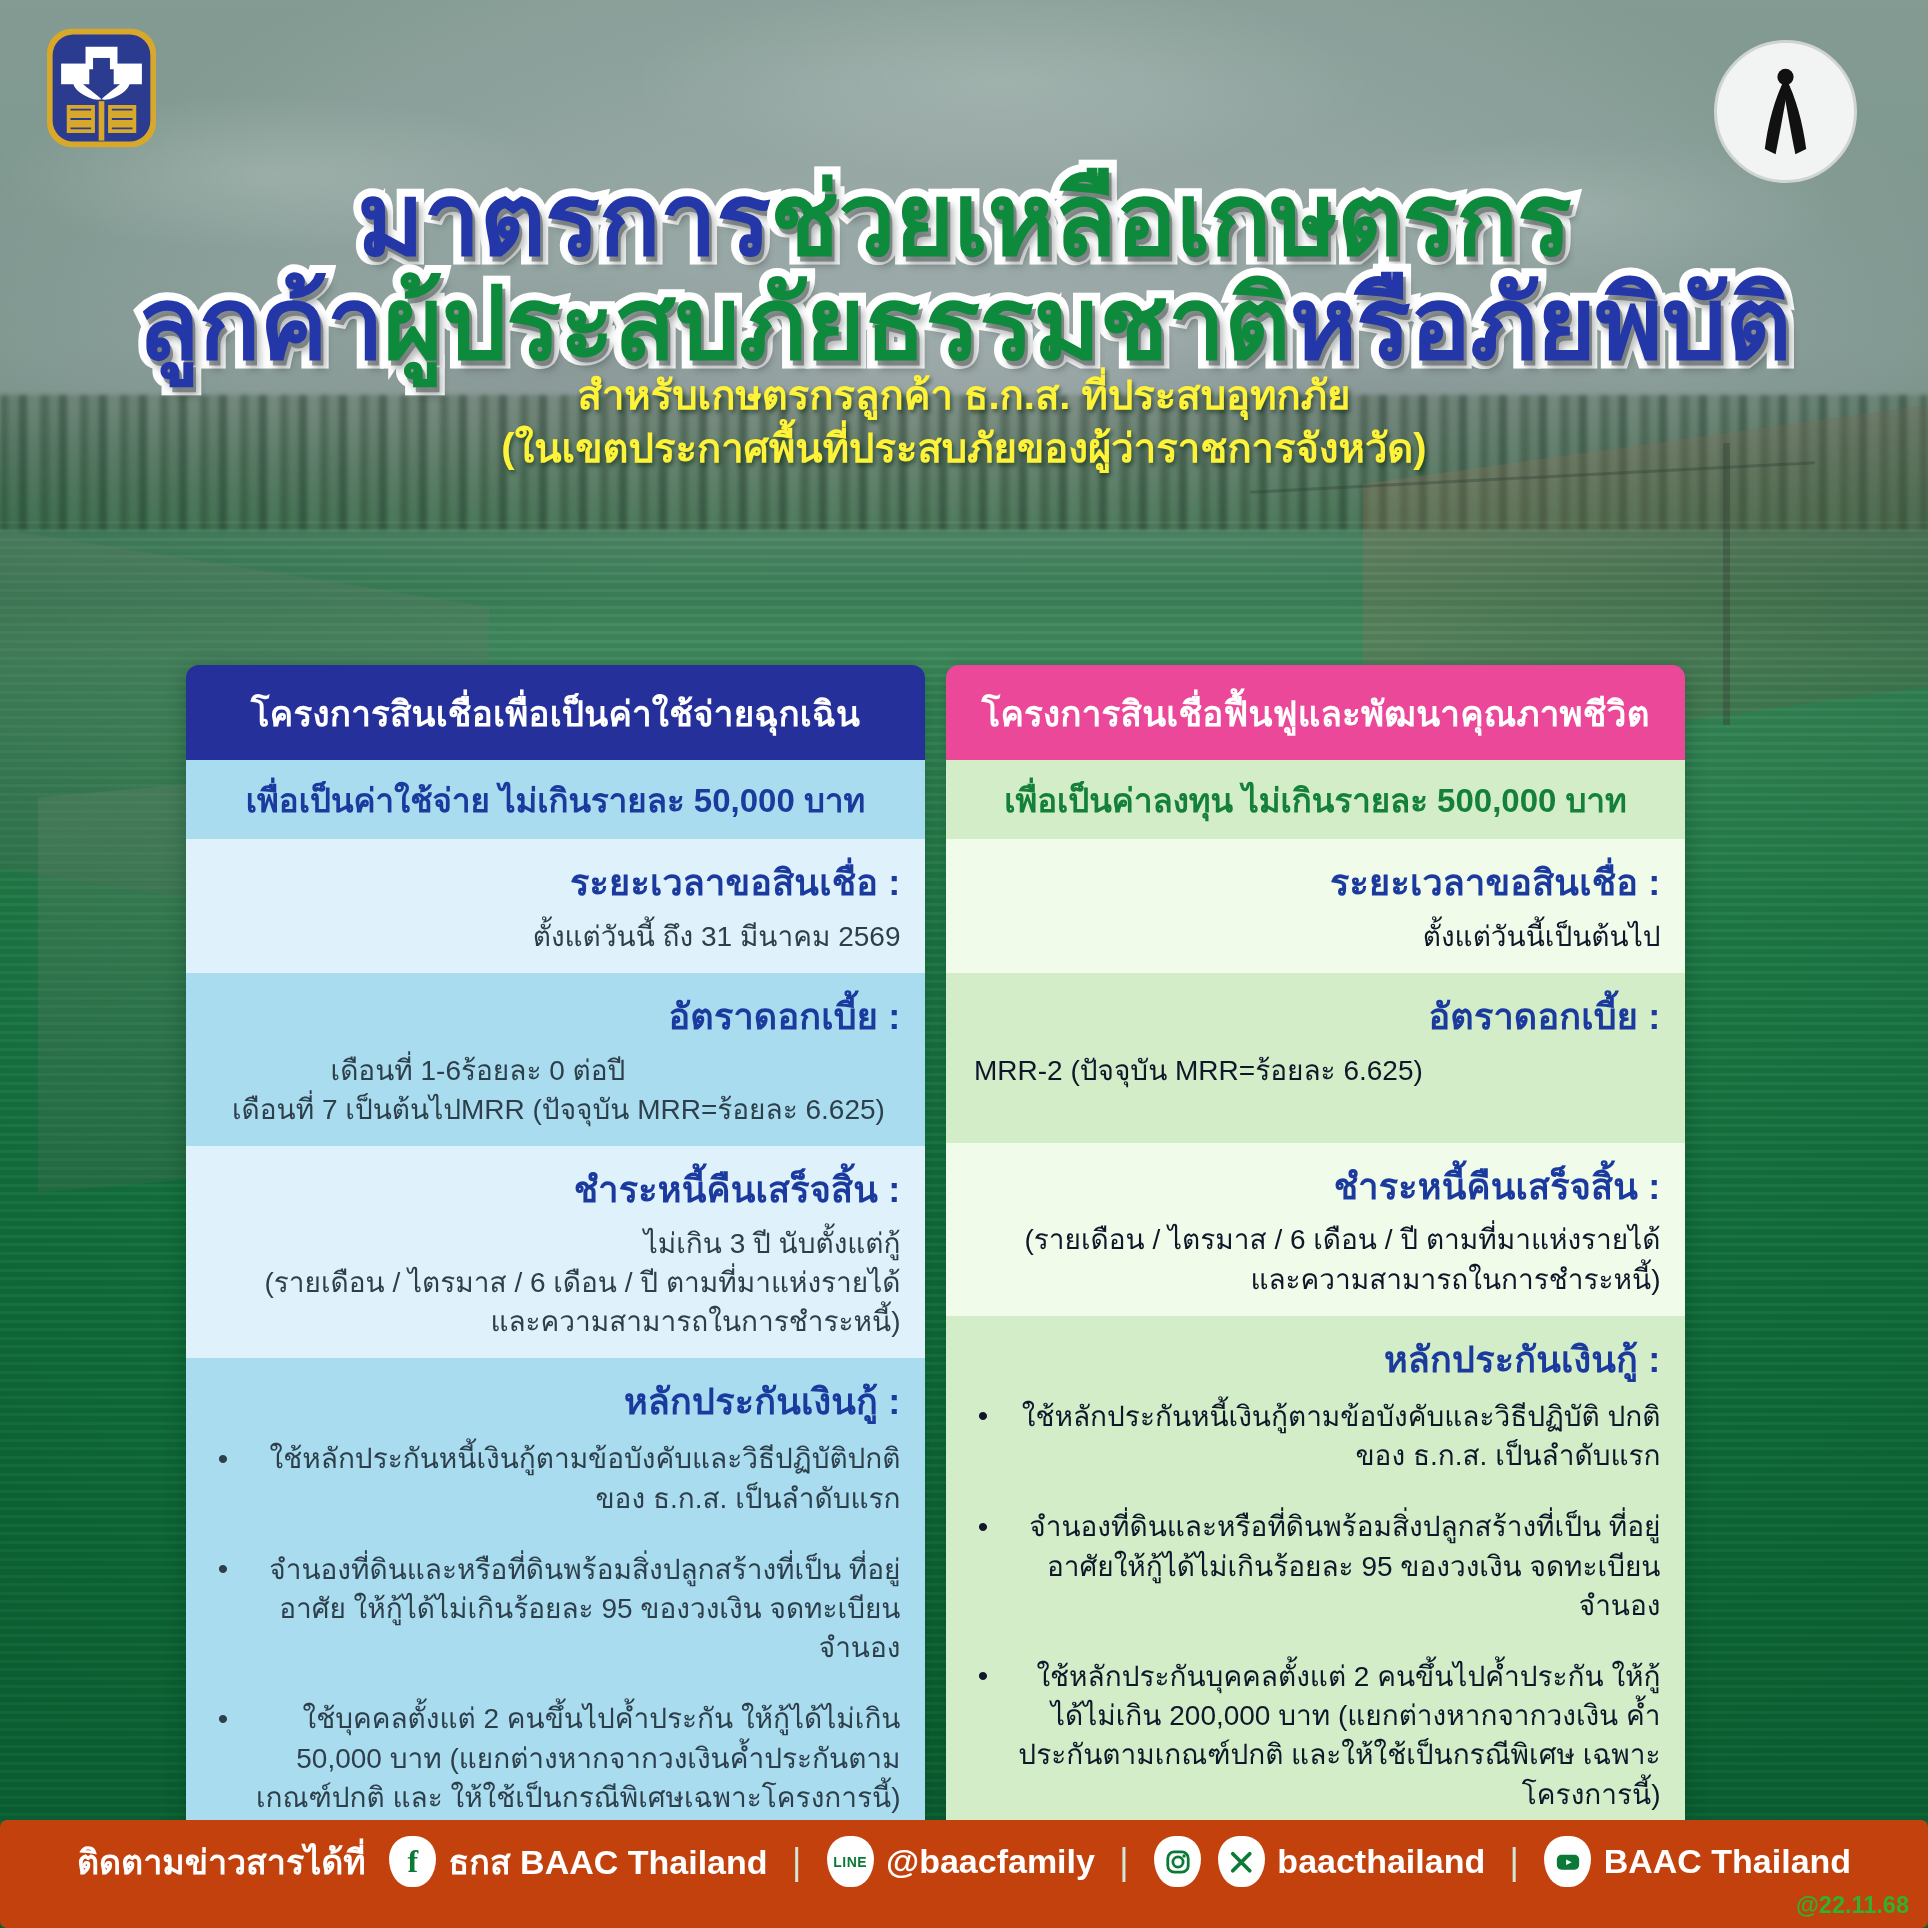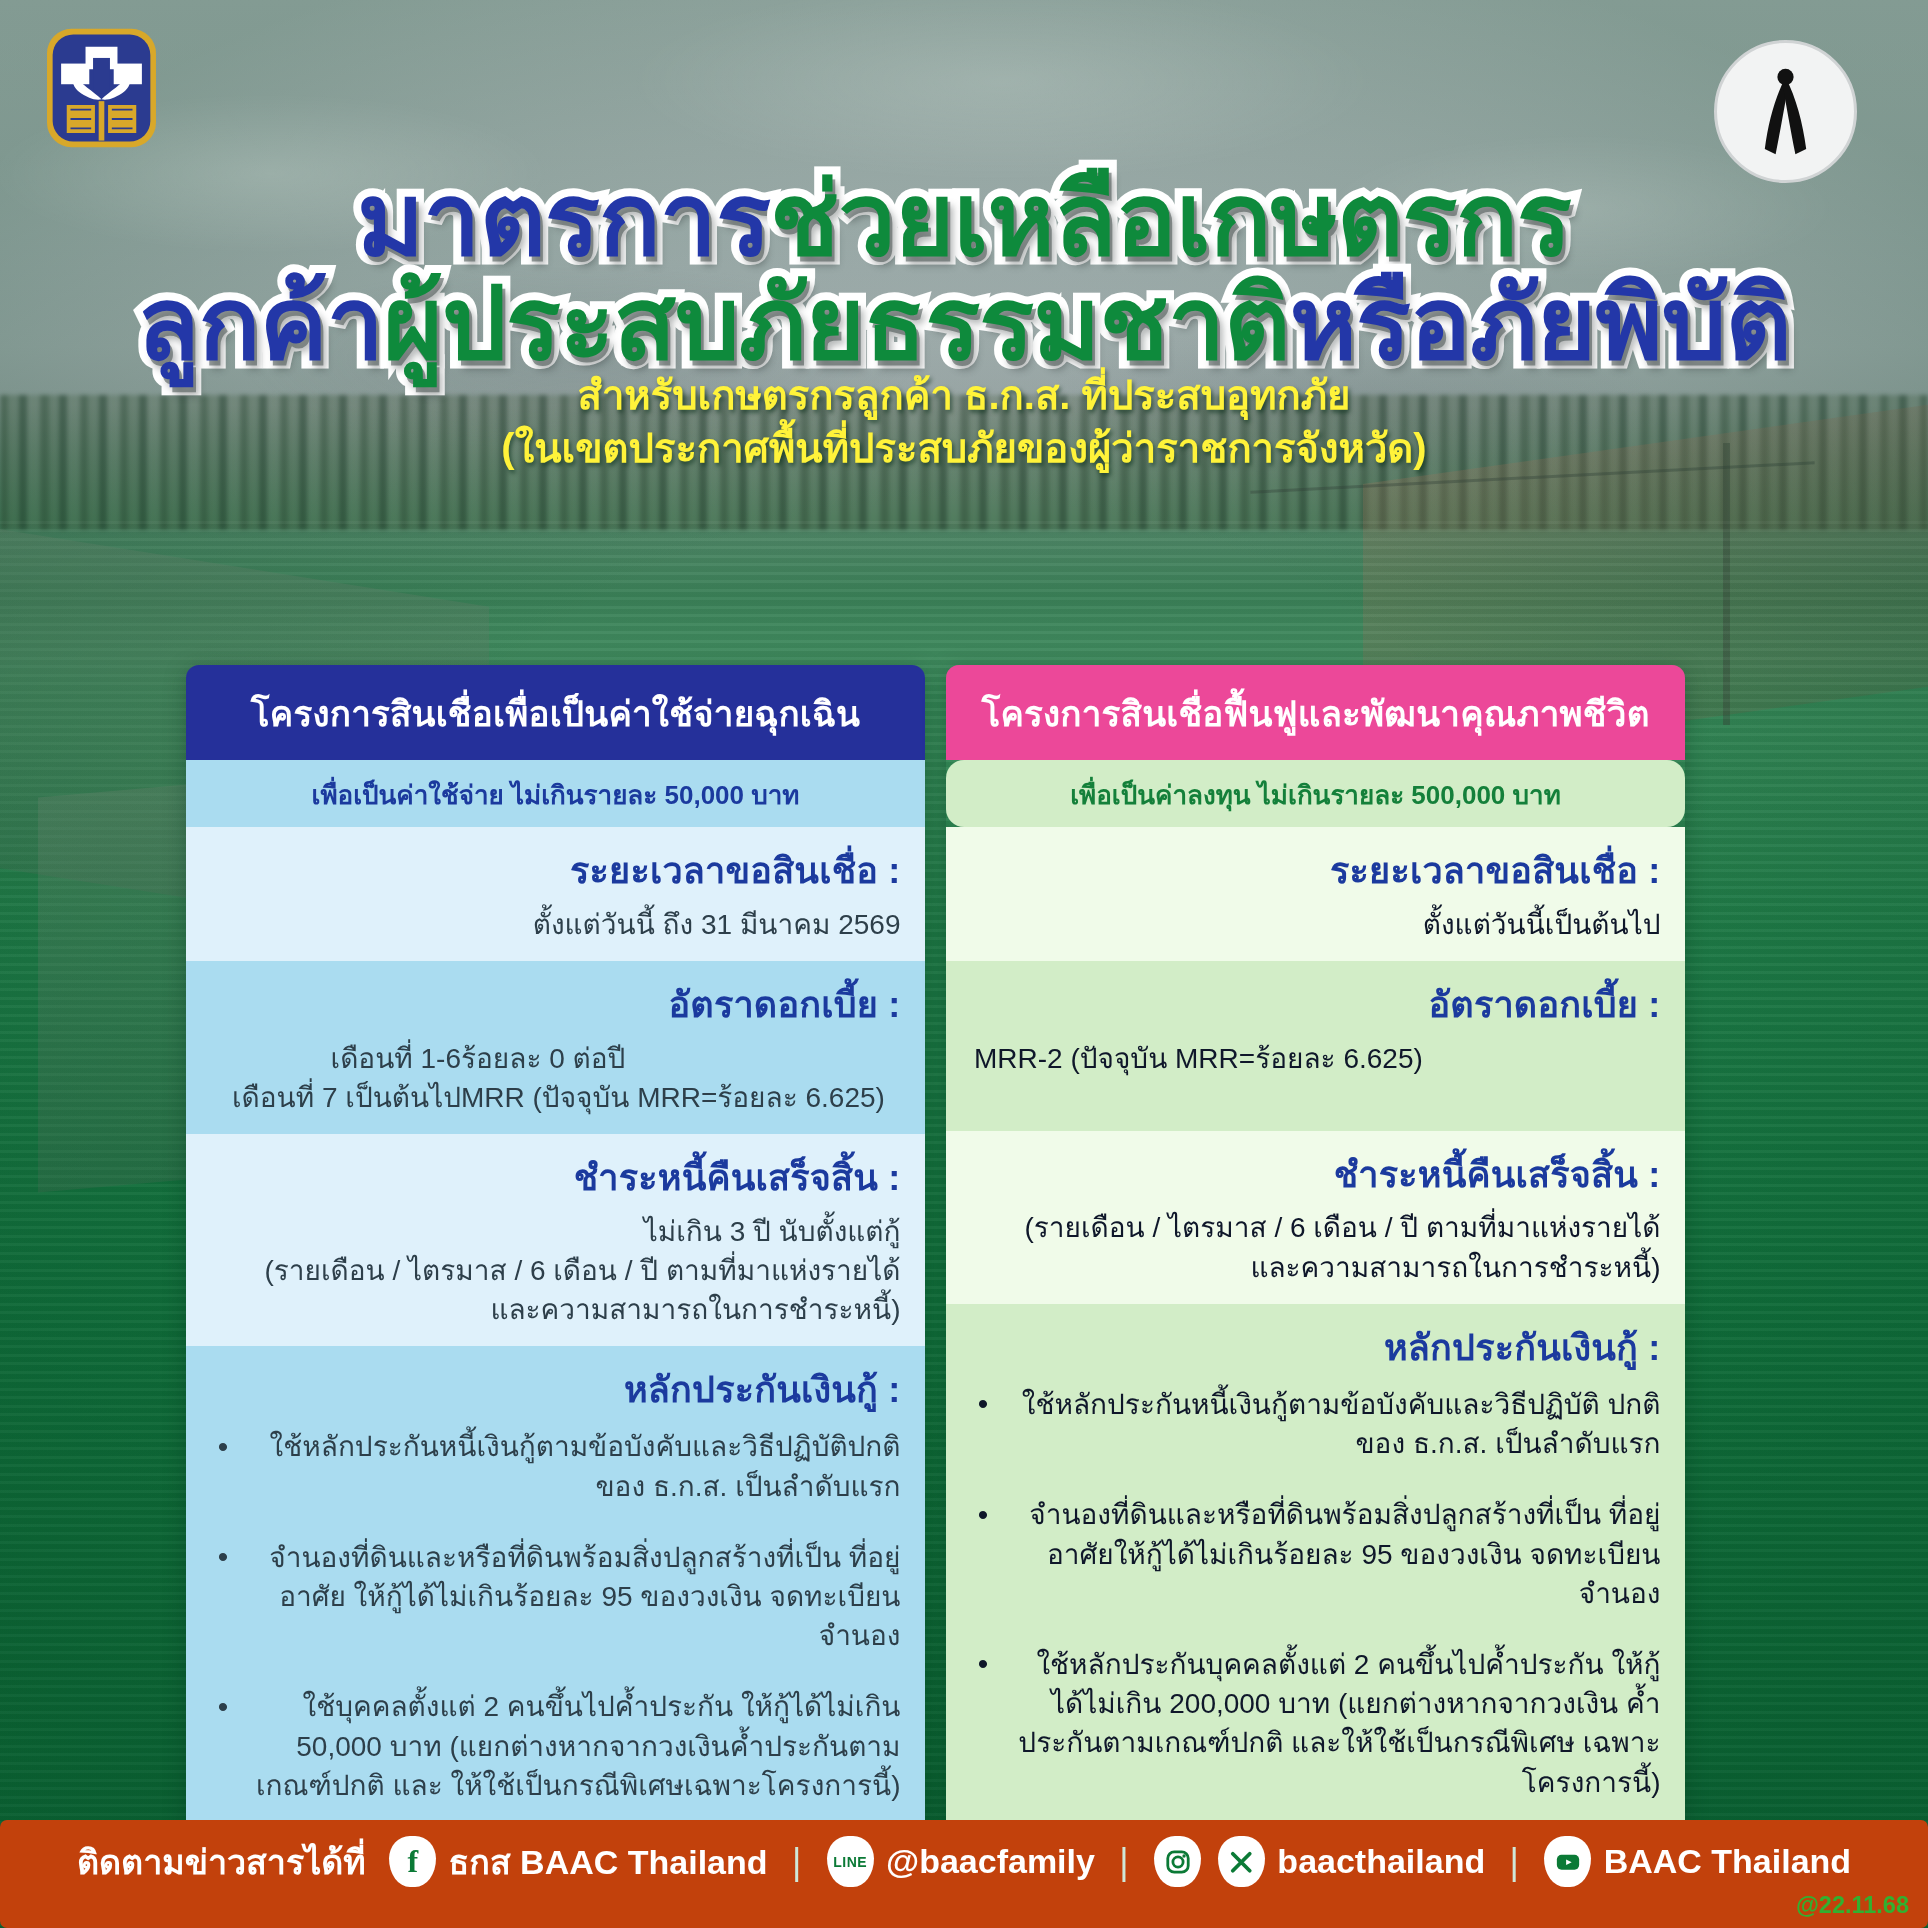--- a/index.html
+++ b/index.html
@@ -142,21 +142,21 @@
   }
   .card-head {
     padding: 21px 0 19px 0;
     text-align: center;
     color: #ffffff; font-weight: bold; font-size: 35px;
     letter-spacing: 0.2px;
   }
   .card-amount {
     padding: 14px 0 12.2px 0;
     text-align: center;
-    font-weight: bold; font-size: 26px;
+    font-weight: bold; font-size: 33px;
   }
   .sec { padding: 15px 24.5px 17px 28px; text-align: right; }
   .sec-title {
     font-weight: bold; font-size: 36px; color: #1b3a9e;
     margin-bottom: 5.6px; letter-spacing: 0.2px;
   }
   .sec-body { font-size: 28px; line-height: 1.40; }
   .sec-body .rowpair { display: flex; }
   .sec-body .rowpair .c1 { width: 247px; flex: none; }
   ul.bullets { list-style: none; margin-top: 9.4px; }
@@ -172,21 +172,21 @@
   
   .card-left .card-head   { background: #25309a; }
   .card-left .card-amount { background: #aadcf0; color: #1b3a9e; }
   .card-left .sec.a       { background: #dff1fb; }
   .card-left .sec.b       { background: #aadcf0; }
   .card-left .sec-body,
   .card-left ul.bullets li { color: #2d3f4a; }
 
   
   .card-right .card-head   { background: #ec4899; }
-  .card-right .card-amount { background: #d2edc7; color: #14803a; border-radius: 18px; }
+  .card-right .card-amount { background: #d2edc7; color: #14803a; }
   .card-right .sec.a       { background: #f0fbe9; }
   .card-right .sec.b       { background: #d2edc7; }
   .card-right .sec-body,
   .card-right ul.bullets li { color: #0f172a; }
 
   
   #footer {
     position: absolute; left: 0; right: 0; bottom: 0; height: 108px;
     background: #c2410c;
     display: flex; align-items: center; justify-content: center;

